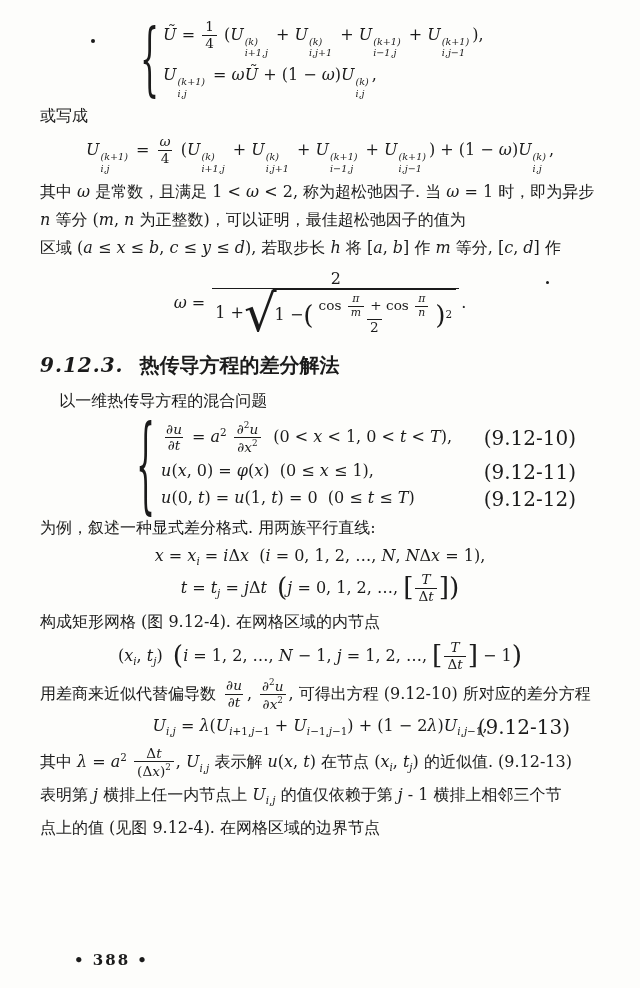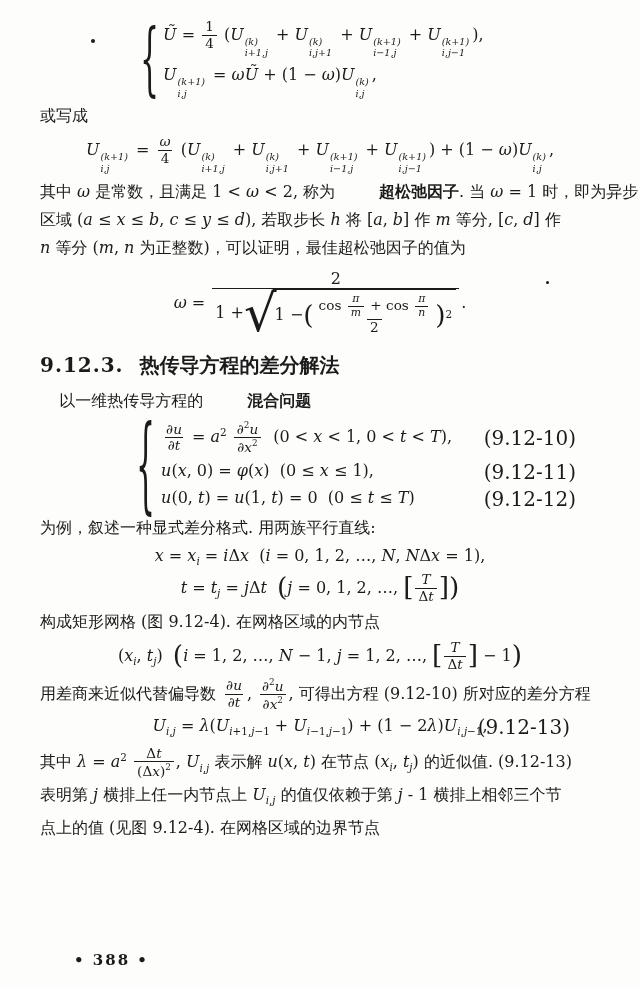--- a/index.html
+++ b/index.html
@@ -8,21 +8,21 @@
     background:#fdfdfb; color:#1b1b1b; overflow:hidden;
     font-family:"DejaVu Serif","Liberation Serif",serif;
     font-size:16px;
   }
   .inner { padding:14px 40px 0 40px; }
   .line { line-height:28px; white-space:nowrap; }
   .para .line { text-align:left; }
   .ind2 { text-indent:2em; }
   .ind1 { text-indent:1.2em; }
   i { font-style:italic; }
-  b { font-weight:bold;margin-left:44px; }
+  b { font-weight:normal; }
 
   
   .math { white-space:nowrap; }
   .eq-center { text-align:center; margin:4px 0; line-height:1.25; }
   .fr { display:inline-flex; flex-direction:column; align-items:center;
         vertical-align:middle; line-height:1.15; font-size:0.85em;
         margin:0 2px; text-indent:0; }
   .fr > span:first-child { padding:0 3px; }
   .fr > span:last-child { border-top:1px solid #1b1b1b; padding:0 3px; }
   .frbig { font-size:1em; }
@@ -47,21 +47,21 @@
   .br3 { font-size:30px; transform:scaleY(3.5); margin-right:6px; }
   .eqcol { flex:1; }
   .eqrow { position:relative; padding:3px 0; line-height:1.3; }
   .eqlabel { position:absolute; right:24px; top:50%; transform:translateY(-50%);
              font-size:20px; white-space:nowrap; }
   .solo { position:relative; text-align:center; margin:4px 0; line-height:1.3; }
   .solo .eqlabel { right:30px; }
 
   .section-head { font-size:20px; font-weight:bold; margin:16px 0 8px 0;
                   white-space:nowrap; }
-  .section-head .num { margin-right:16px; letter-spacing:1px; }
+  .section-head .num { margin-right:16px; letter-spacing:1px;font-style:italic; }
 
   .page-number { position:absolute; left:62px; top:951px; font-weight:bold;
                  font-size:15px; letter-spacing:2px;margin-left:12px; }
   .speck { position:absolute; width:4px; height:4px; border-radius:50%;
            background:#1b1b1b; }
   .d1 { left:91px; top:39px; }
   .d2 { left:546px; top:281px; width:3px; height:3px; }
 </style>
 </head>
 <body>
@@ -121,22 +121,22 @@
         </span> + <i>U</i><span class="ss">
           <span>(k+1)</span>
           <span>i,j−1</span>
         </span>) + (1 − <i>ω</i>)<i>U</i><span class="ss">
           <span>(k)</span>
           <span>i,j</span>
         </span>,</div>
 
     <div class="para">
       <div class="line">其中 <i>ω</i> 是常数，且满足 1 &lt; <i>ω</i> &lt; 2, 称为<b>超松弛因子</b>. 当 <i>ω</i> = 1 时，即为异步</div>
+      <div class="line"><i>n</i> 等分 (<i>m</i>, <i>n</i> 为正整数)，可以证明，最佳超松弛因子的值为</div>
       <div class="line">区域 (<i>a</i> ≤ <i>x</i> ≤ <i>b</i>, <i>c</i> ≤ <i>y</i> ≤ <i>d</i>), 若取步长 <i>h</i> 将 [<i>a</i>, <i>b</i>] 作 <i>m</i> 等分, [<i>c</i>, <i>d</i>] 作</div>
-      <div class="line"><i>n</i> 等分 (<i>m</i>, <i>n</i> 为正整数)，可以证明，最佳超松弛因子的值为</div>
     </div>
 
     <div class="eq-center math" style="margin:8px 0 6px 0;"><i>ω</i> = <span class="fr frbig">
           <span>2</span>
           <span class="denwrap">1 + <span class="rad">√</span><span class="ovl">1 − <span class="bp">(</span><span class="fr">
                 <span>cos <span class="fr frsm">
                     <span><i>π</i></span>
                     <span><i>m</i></span>
                   </span> + cos <span class="fr frsm">
                     <span><i>π</i></span>

